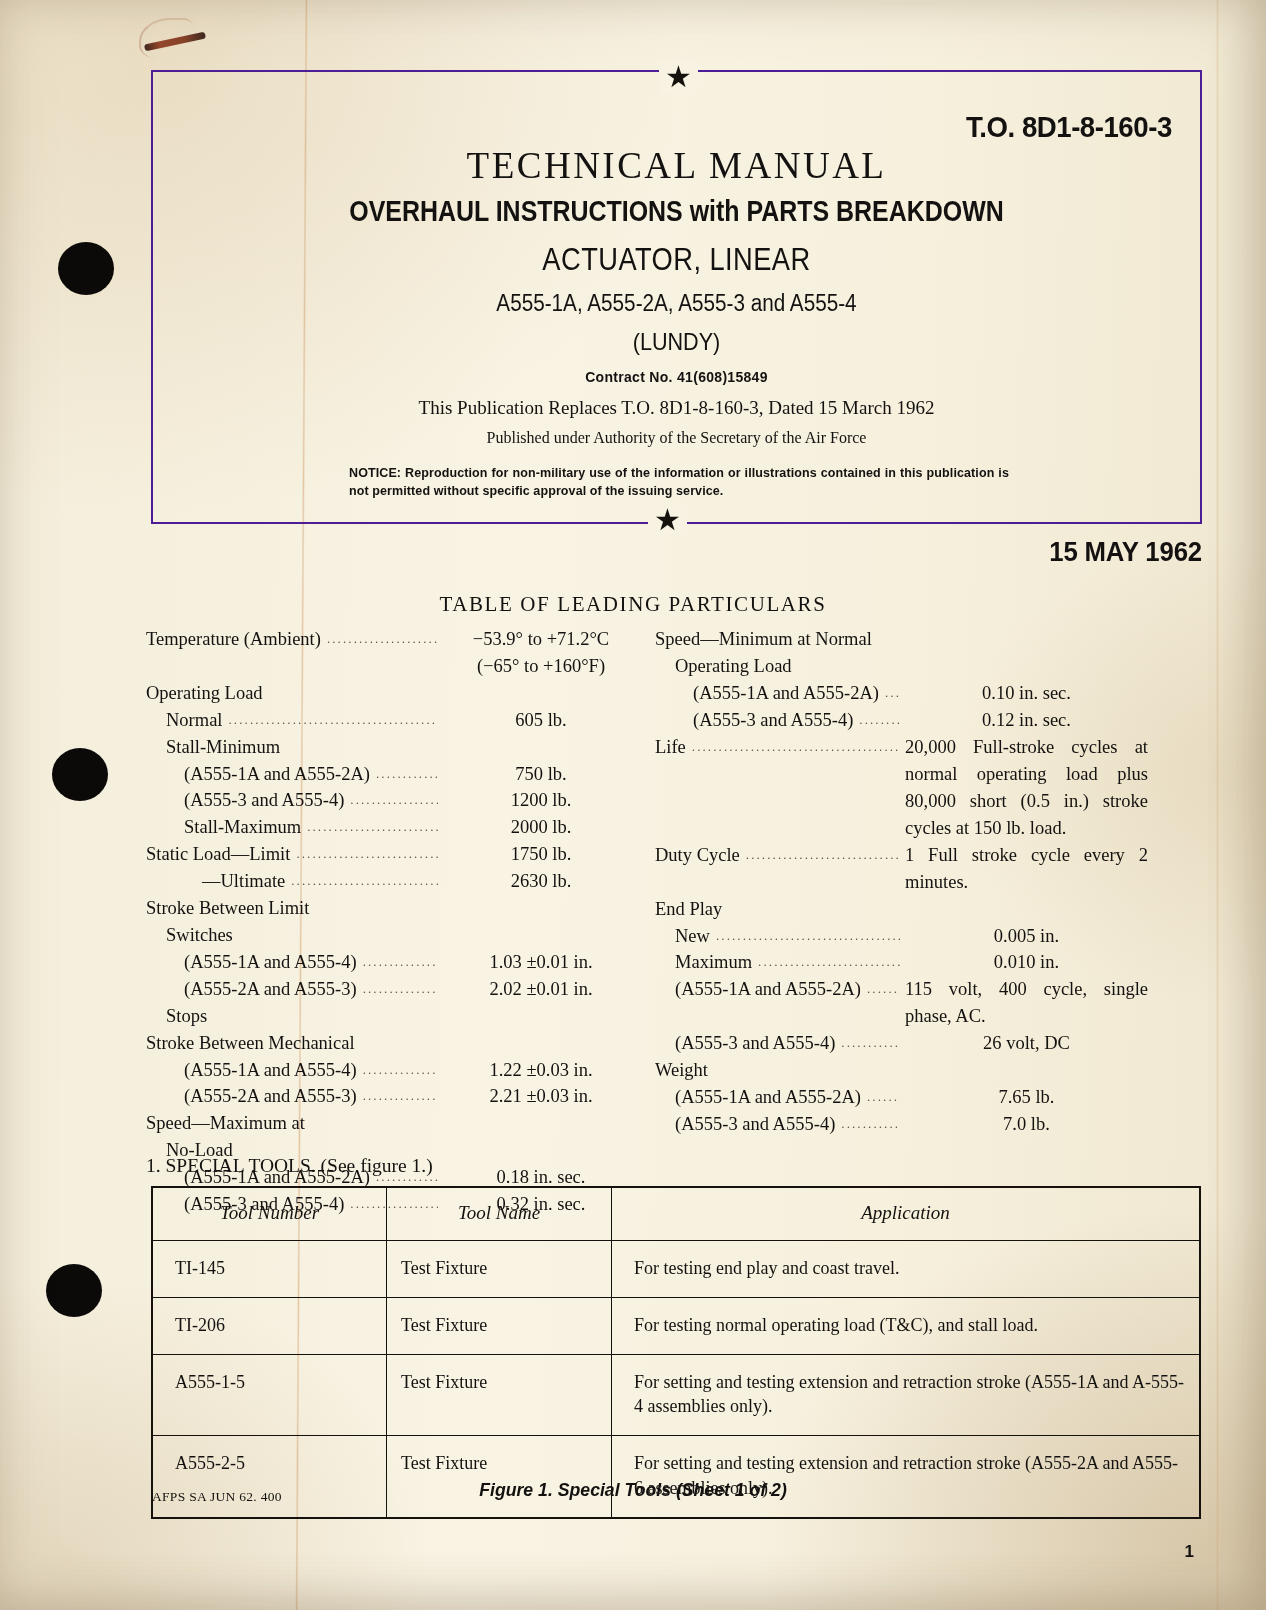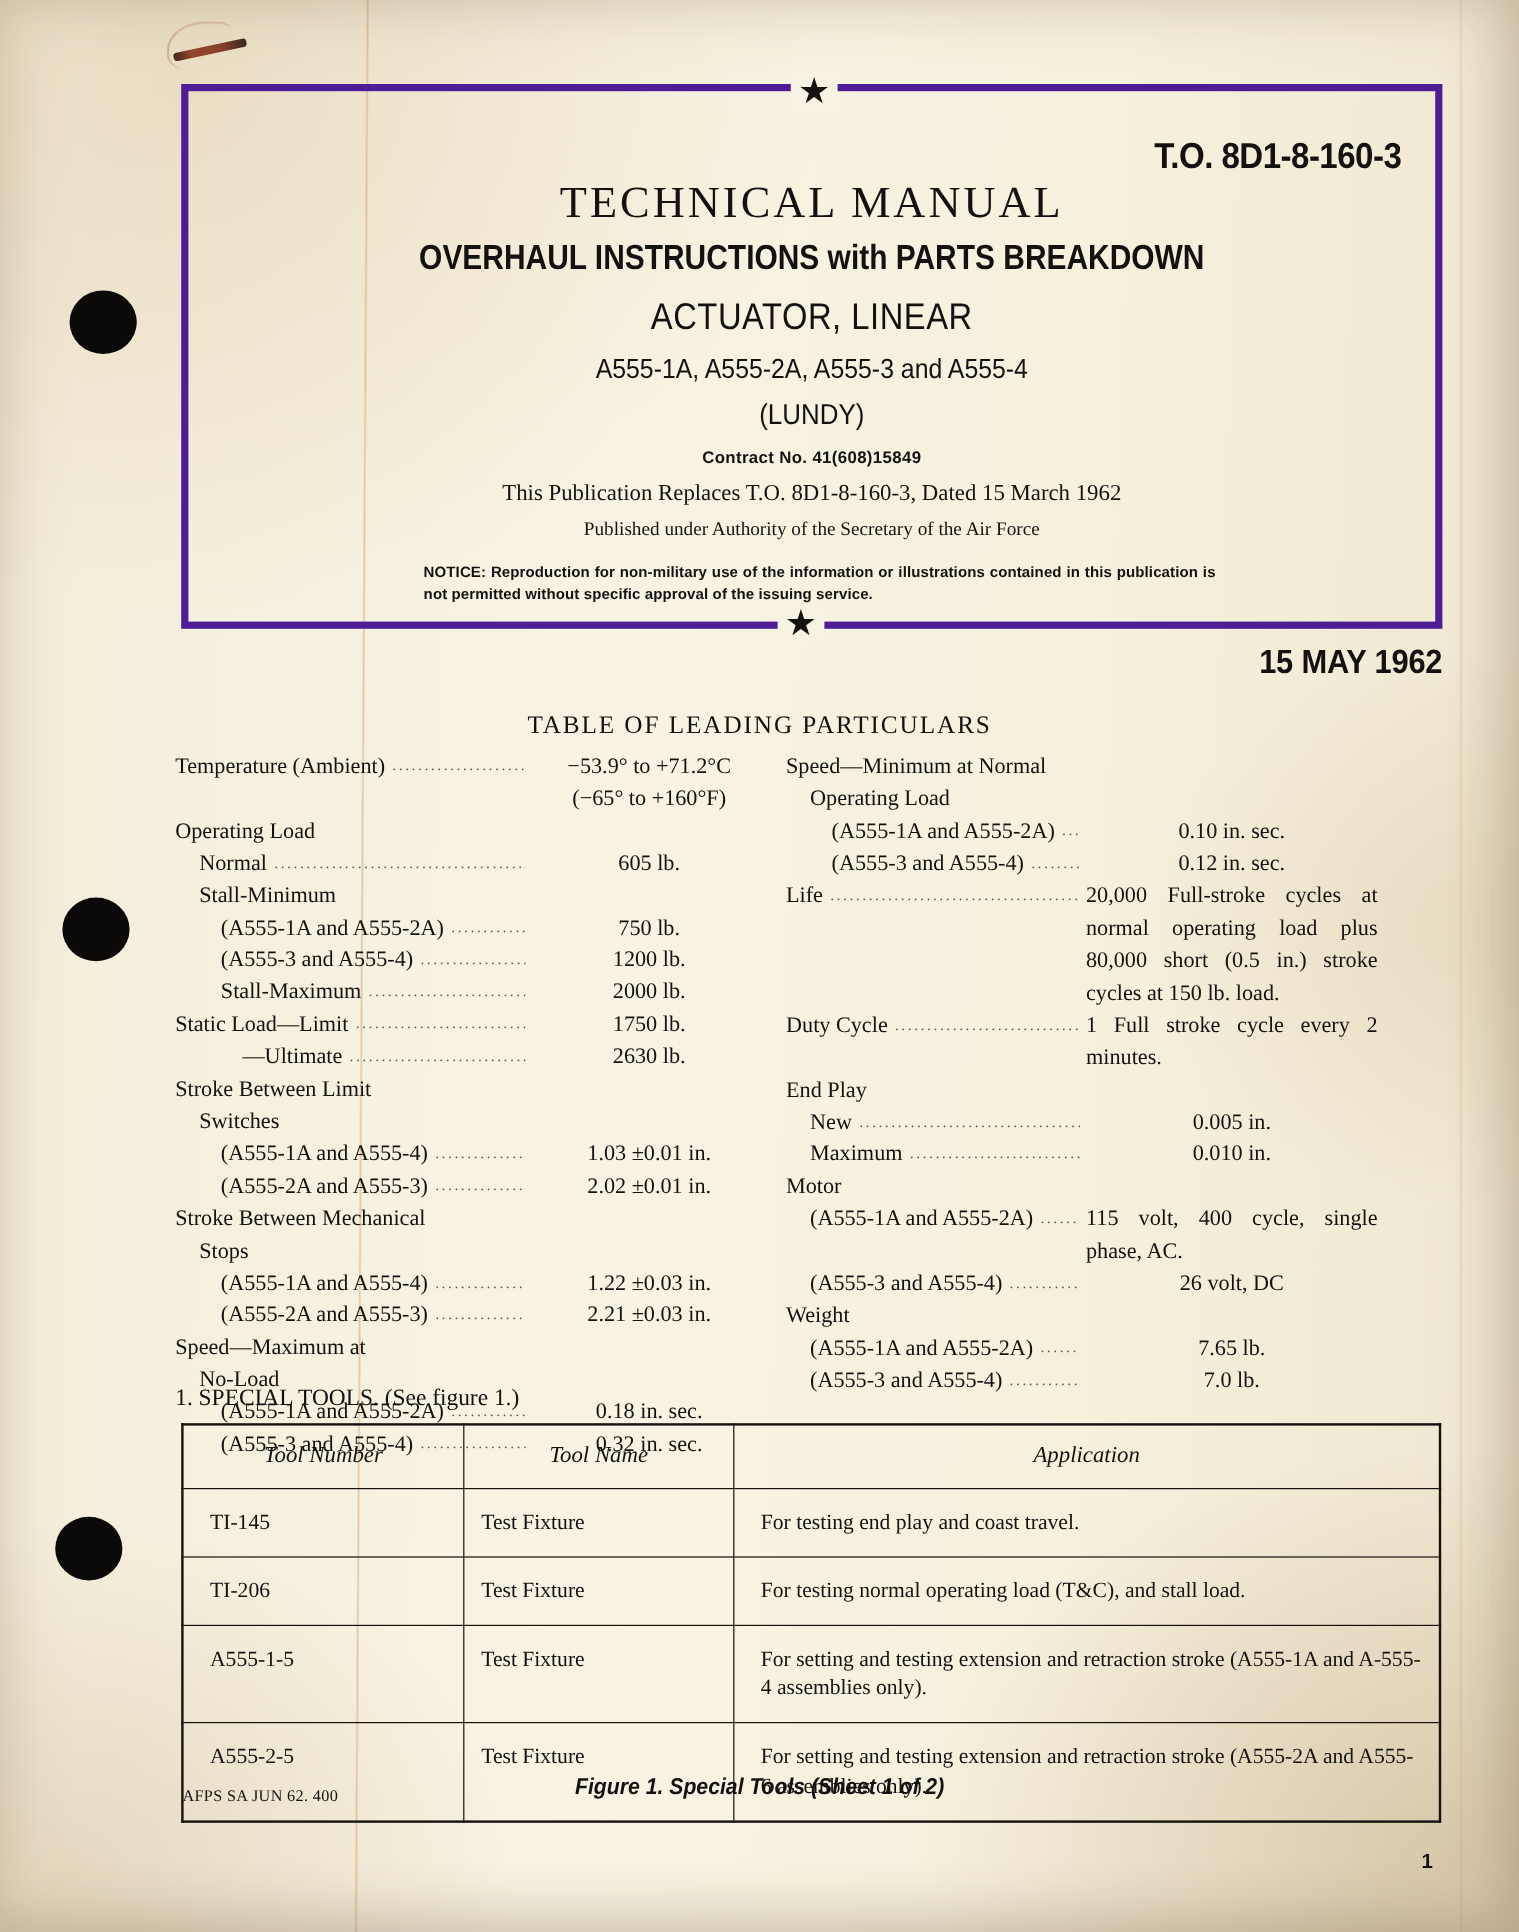--- a/index.html
+++ b/index.html
@@ -64,21 +64,21 @@
     border-top: 2px solid rgba(150,70,44,0.22);
     border-radius: 60% 20% 10% 30%;
     transform: rotate(12deg);
   }
 
   
   .title-box {
     position: absolute;
     left: 151px; top: 70px;
     width: 1051px; height: 454px;
-    border: 6px solid #4c1d95;
+    border: 2px solid #4c1d95;
     box-sizing: border-box;
   }
   .star {
     position: absolute;
     font-size: 30px;
     line-height: 1;
     color: #15120e;
     background: #f7f2e1;
     padding: 0 6px;
     left: 50%;
@@ -376,26 +376,26 @@
           <span class="plabel indent2">(A555-1A and A555-4)</span>
           <span class="pdots">...........................................................................................</span>
           <span class="pval">1.03 ±0.01 in.</span>
         </div>
         <div class="prow">
           <span class="plabel indent2">(A555-2A and A555-3)</span>
           <span class="pdots">...........................................................................................</span>
           <span class="pval">2.02 ±0.01 in.</span>
         </div>
         <div class="prow">
+          <span class="plabel indent1">Stops</span>
+          <span class="pdots"></span>
+          <span class="pval"></span>
+        </div>
+        <div class="prow">
           <span class="plabel">Stroke Between Mechanical</span>
-          <span class="pdots"></span>
-          <span class="pval"></span>
-        </div>
-        <div class="prow">
-          <span class="plabel indent1">Stops</span>
           <span class="pdots"></span>
           <span class="pval"></span>
         </div>
         <div class="prow">
           <span class="plabel indent2">(A555-1A and A555-4)</span>
           <span class="pdots">...........................................................................................</span>
           <span class="pval">1.22 ±0.03 in.</span>
         </div>
         <div class="prow">
           <span class="plabel indent2">(A555-2A and A555-3)</span>
@@ -466,25 +466,20 @@
         </div>
         <div class="prow">
           <span class="plabel indent1">New</span>
           <span class="pdots">...........................................................................................</span>
           <span class="pval">0.005 in.</span>
         </div>
         <div class="prow">
           <span class="plabel indent1">Maximum</span>
           <span class="pdots">...........................................................................................</span>
           <span class="pval">0.010 in.</span>
-        </div>
-        <div class="prow">
-          <span class="plabel">Motor</span>
-          <span class="pdots"></span>
-          <span class="pval"></span>
         </div>
         <div class="prow">
           <span class="plabel indent1">(A555-1A and A555-2A)</span>
           <span class="pdots">...........................................................................................</span>
           <span class="pval wrap">115 volt, 400 cycle, single phase, AC.</span>
         </div>
         <div class="prow">
           <span class="plabel indent1">(A555-3 and A555-4)</span>
           <span class="pdots">...........................................................................................</span>
           <span class="pval">26 volt, DC</span>

